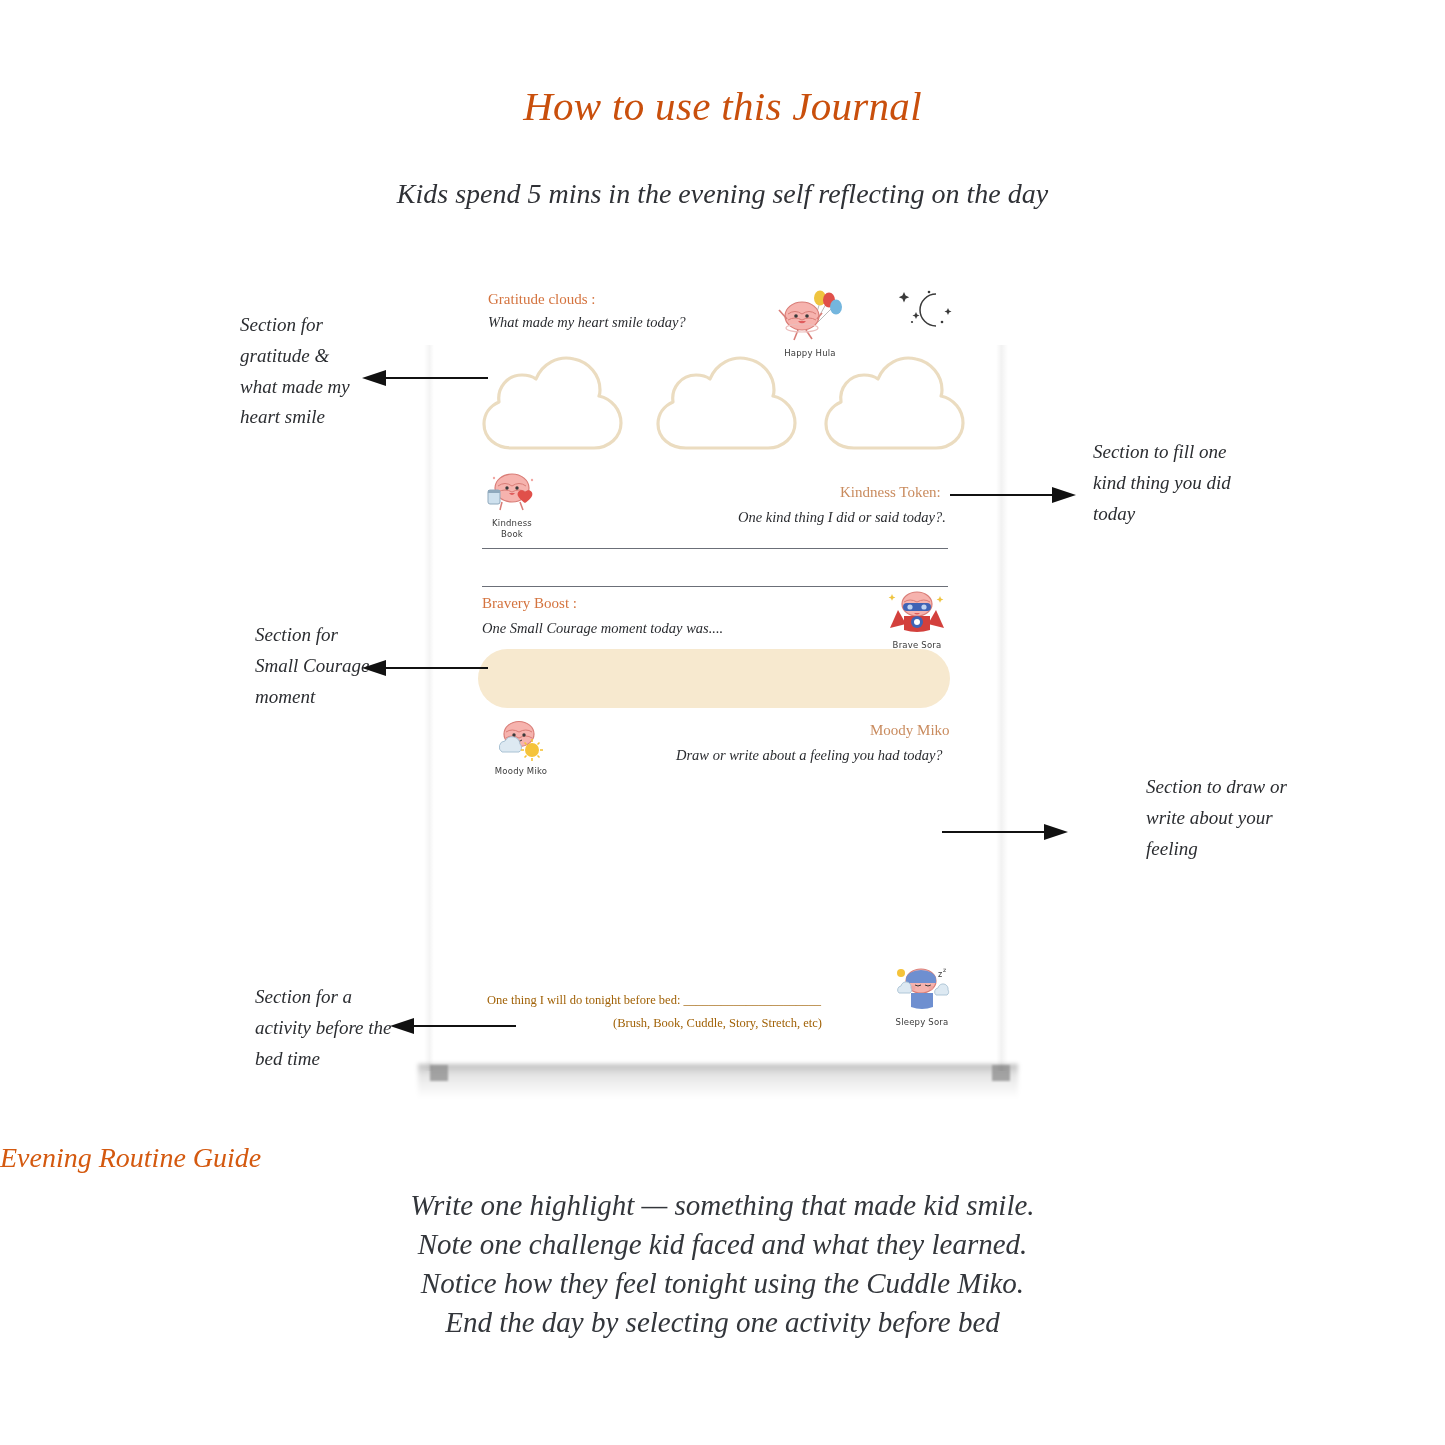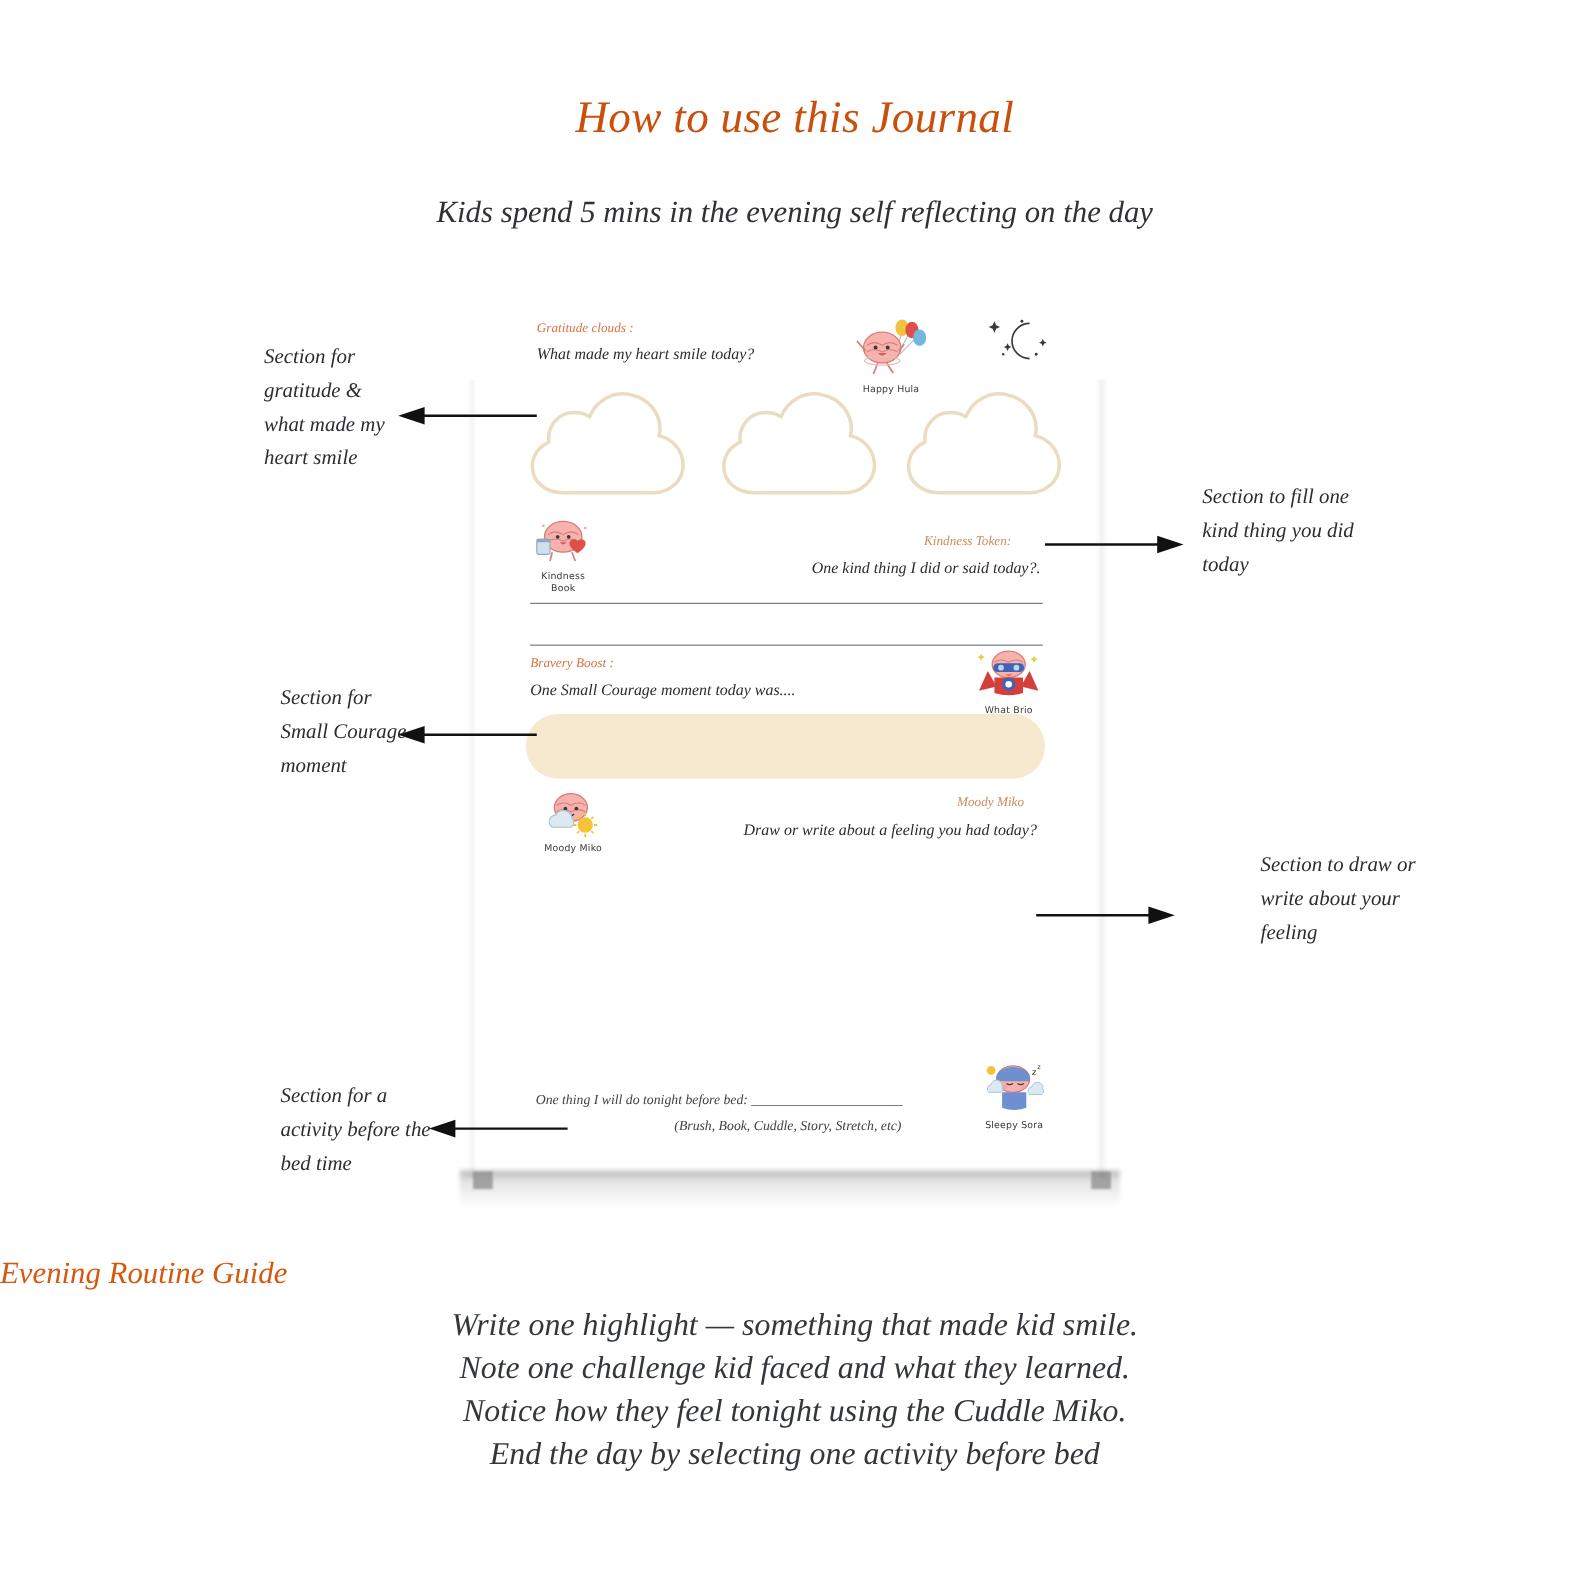--- a/index.html
+++ b/index.html
@@ -49,27 +49,27 @@
   .page-foot-l, .page-foot-r {
     position: absolute; top: 1065px; width: 18px; height: 16px;
     background: #8d8d8d; opacity: .75; filter: blur(1px); z-index: 3;
   }
   .page-foot-l { left: 430px; }
   .page-foot-r { left: 992px; }
 
   
   .j { position: absolute; z-index: 5; }
   .head-orange {
-    font-size: 12px; font-style: italic; color: #D4733E; white-space: nowrap;
+    font-size: 15px; color: #D4733E; white-space: nowrap;
   }
   .head-orange.soft { color: #C98B5E; }
   .prompt {
     font-size: 14.5px; font-style: italic; color: #2a2c30; white-space: nowrap;
   }
-  .tiny-note { font-size: 12.5px; font-style: italic; color: #404040; white-space: nowrap; }
+  .tiny-note { font-size: 12.5px; color: #a16207; white-space: nowrap; }
 
   .rule {
     position: absolute; height: 1px; background: #6b6f78; z-index: 5;
   }
 
   .cloud { position: absolute; z-index: 5; }
 
   .brave-box {
     position: absolute; left: 478px; top: 649px; width: 472px; height: 59px;
     background: #F7E9CF; border-radius: 30px; z-index: 5;
@@ -200,21 +200,21 @@
       <rect x="17" y="15" width="28" height="8" rx="4" fill="#3F63B5"></rect>
       <circle cx="24" cy="19" r="2.6" fill="#BFD4F2"></circle>
       <circle cx="38" cy="19" r="2.6" fill="#BFD4F2"></circle>
       <path d="M28 25 Q31 28 34 25 Z" fill="#E05D5D"></path>
       <path d="M18 28 L18 42 Q31 46 44 42 L44 28 Z" fill="#D3403C"></path>
       <circle cx="31" cy="34" r="6" fill="#3F63B5"></circle>
       <circle cx="31" cy="34" r="3" fill="#ffffff"></circle>
       <path d="M6 6 l1 2.4 2.4 1 -2.4 1 -1 2.4 -1 -2.4 -2.4 -1 2.4 -1 Z" fill="#EFC43F"></path>
       <path d="M54 8 l1 2.4 2.4 1 -2.4 1 -1 2.4 -1 -2.4 -2.4 -1 2.4 -1 Z" fill="#EFC43F"></path>
     </svg>
-    <div class="cap">What Brio</div>
+    <div class="cap">Brave Sora</div>
   </div>
 
   <div class="mascot" style="left:492px; top:718px; width:58px;">
     <svg width="58" height="44" viewBox="0 0 58 44">
       <ellipse cx="27" cy="16" rx="15" ry="12.5" fill="#F6B3AE" stroke="#D97D77" stroke-width="1.2"></ellipse>
       <path d="M14 14 Q20 10 27 14 Q34 10 40 14" stroke="#D97D77" stroke-width="1" fill="none"></path>
       <path d="M14 20 Q20 16 27 20 Q34 16 40 20" stroke="#D97D77" stroke-width="1" fill="none"></path>
       <circle cx="22" cy="17" r="1.7" fill="#3a3a3a"></circle>
       <circle cx="32" cy="17" r="1.7" fill="#3a3a3a"></circle>
       <path d="M24 22 Q27 25 30 22" stroke="#3a3a3a" stroke-width="1" fill="none"></path>

